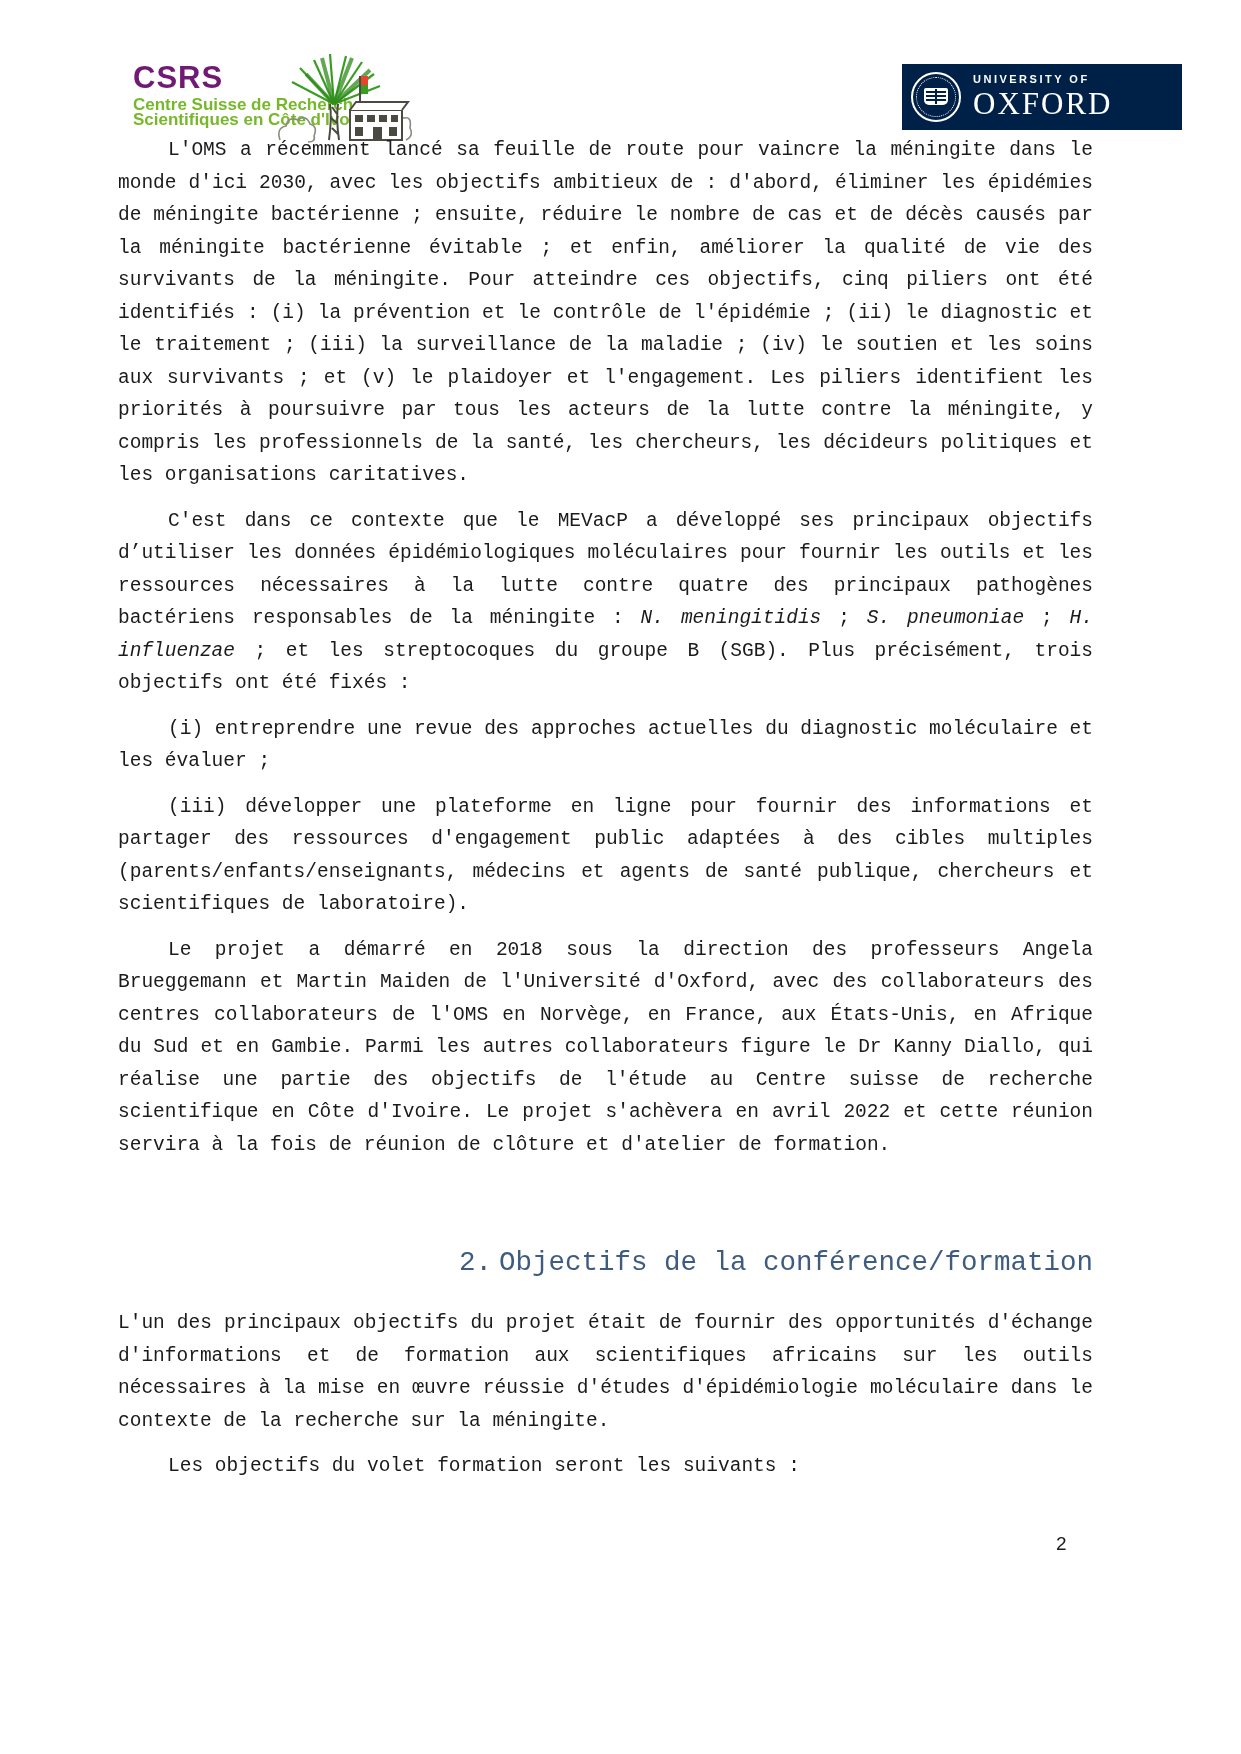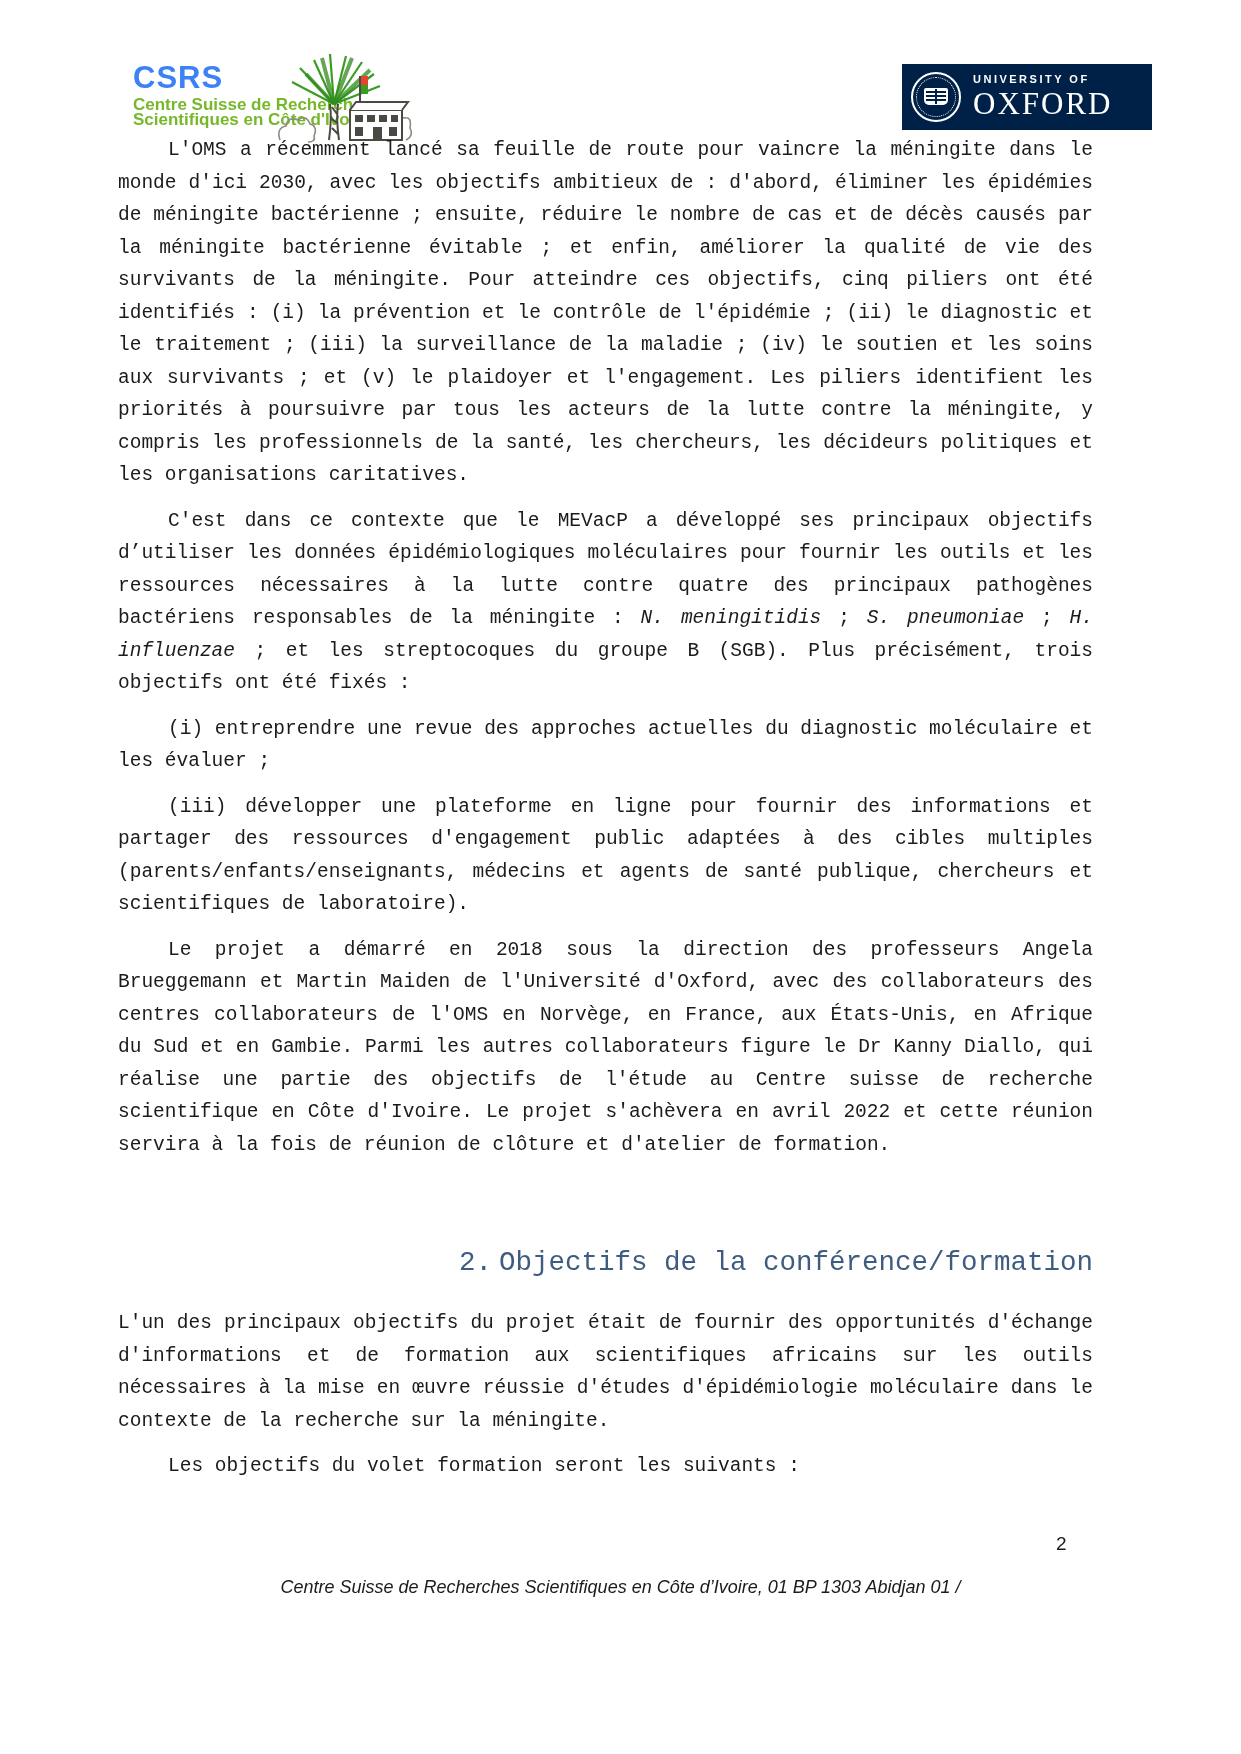--- a/index.html
+++ b/index.html
@@ -8,25 +8,25 @@
     width:1241px;
     height:1754px;
     background:#ffffff;
     font-family:"Liberation Sans", sans-serif;
     color:#1b1b1b;
     overflow:hidden;
   }
   
   .hdr{position:absolute;top:0;left:0;width:100%;height:140px;}
   .csrs{position:absolute;left:133px;top:62px;line-height:1;}
-  .csrs-acronym{font-size:31px;font-weight:bold;color:#3b82f6;letter-spacing:1px;}
+  .csrs-acronym{font-size:31px;font-weight:bold;color:#701a75;letter-spacing:1px;}
   .csrs-tagline{font-size:17px;font-weight:bold;color:#76b82a;line-height:15px;margin-top:4px;}
   .tree{position:absolute;left:272px;top:52px;width:140px;height:92px;}
   .oxford{
-    position:absolute;left:902px;top:64px;width:250px;height:66px;
+    position:absolute;left:902px;top:64px;width:280px;height:66px;
     background:#002147;display:flex;align-items:center;padding:0;
   }
   .ox-crest{position:relative;width:50px;height:50px;margin-left:9px;flex:0 0 auto;}
   .ox-ring{position:absolute;inset:0;border-radius:50%;border:2px solid #ffffff;}
   .ox-ring2{position:absolute;inset:5px;border-radius:50%;border:1.5px dotted #ffffff;}
   .ox-book{position:absolute;left:13px;top:16px;width:24px;height:17px;background:#ffffff;border-radius:2px 2px 5px 5px;}
   .ox-book:before{content:"";position:absolute;left:11px;top:1px;width:2px;height:15px;background:#002147;}
   .ox-book:after{content:"";position:absolute;left:2px;top:3px;width:20px;height:1.5px;background:#002147;box-shadow:0 4px 0 #002147,0 8px 0 #002147;}
   .ox-words{margin-left:12px;color:#ffffff;}
   .ox-top{font-size:11px;letter-spacing:2.5px;font-weight:bold;}
@@ -139,16 +139,15 @@
     <h2 class="h2"><span class="h2num">2.</span><span>Objectifs de la conférence/formation</span></h2>
 
     <p>L'un des principaux objectifs du projet était de fournir des opportunités d'échange d'informations et de formation aux scientifiques africains sur les outils nécessaires à la mise en œuvre réussie d'études d'épidémiologie moléculaire dans le contexte de la recherche sur la méningite.</p>
 
     <p class="indent">Les objectifs du volet formation seront les suivants :</p>
   </div>
 
   <div class="pagenum">2</div>
 
   <div class="footer">
-    <div>Centre Suisse de Recherches Scientifiques en Côte d’Ivoire, 01 BP 1303 Abidjan 01 /</div>
   </div>
 
 </div>
 
 </body></html>

